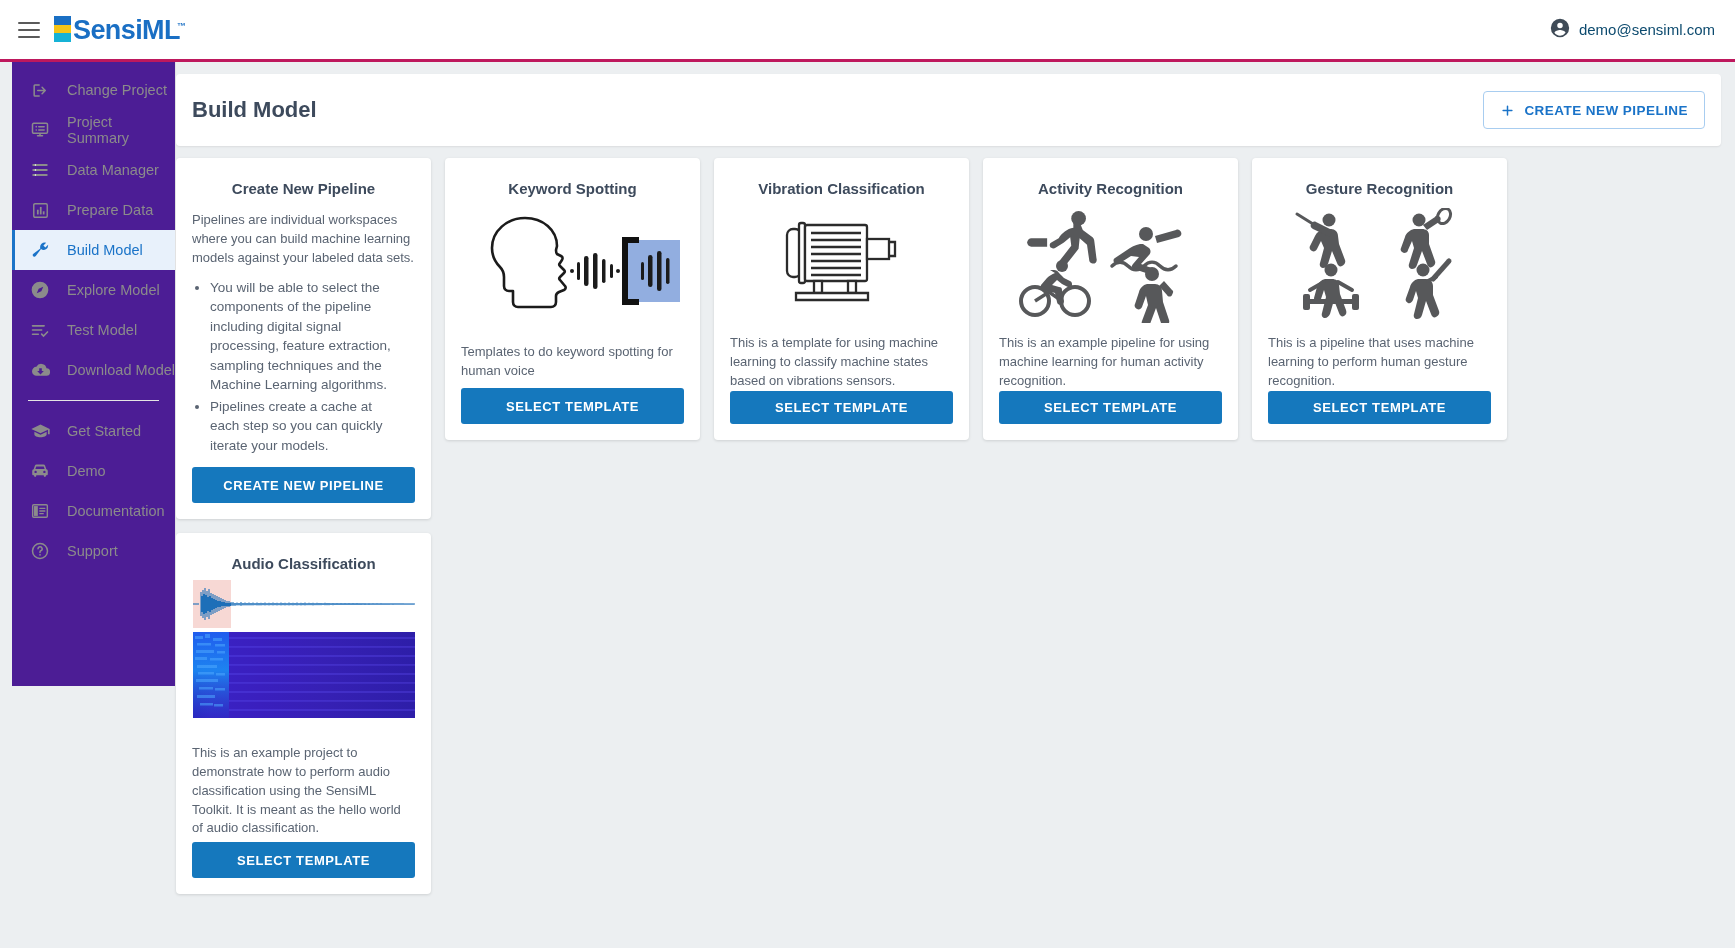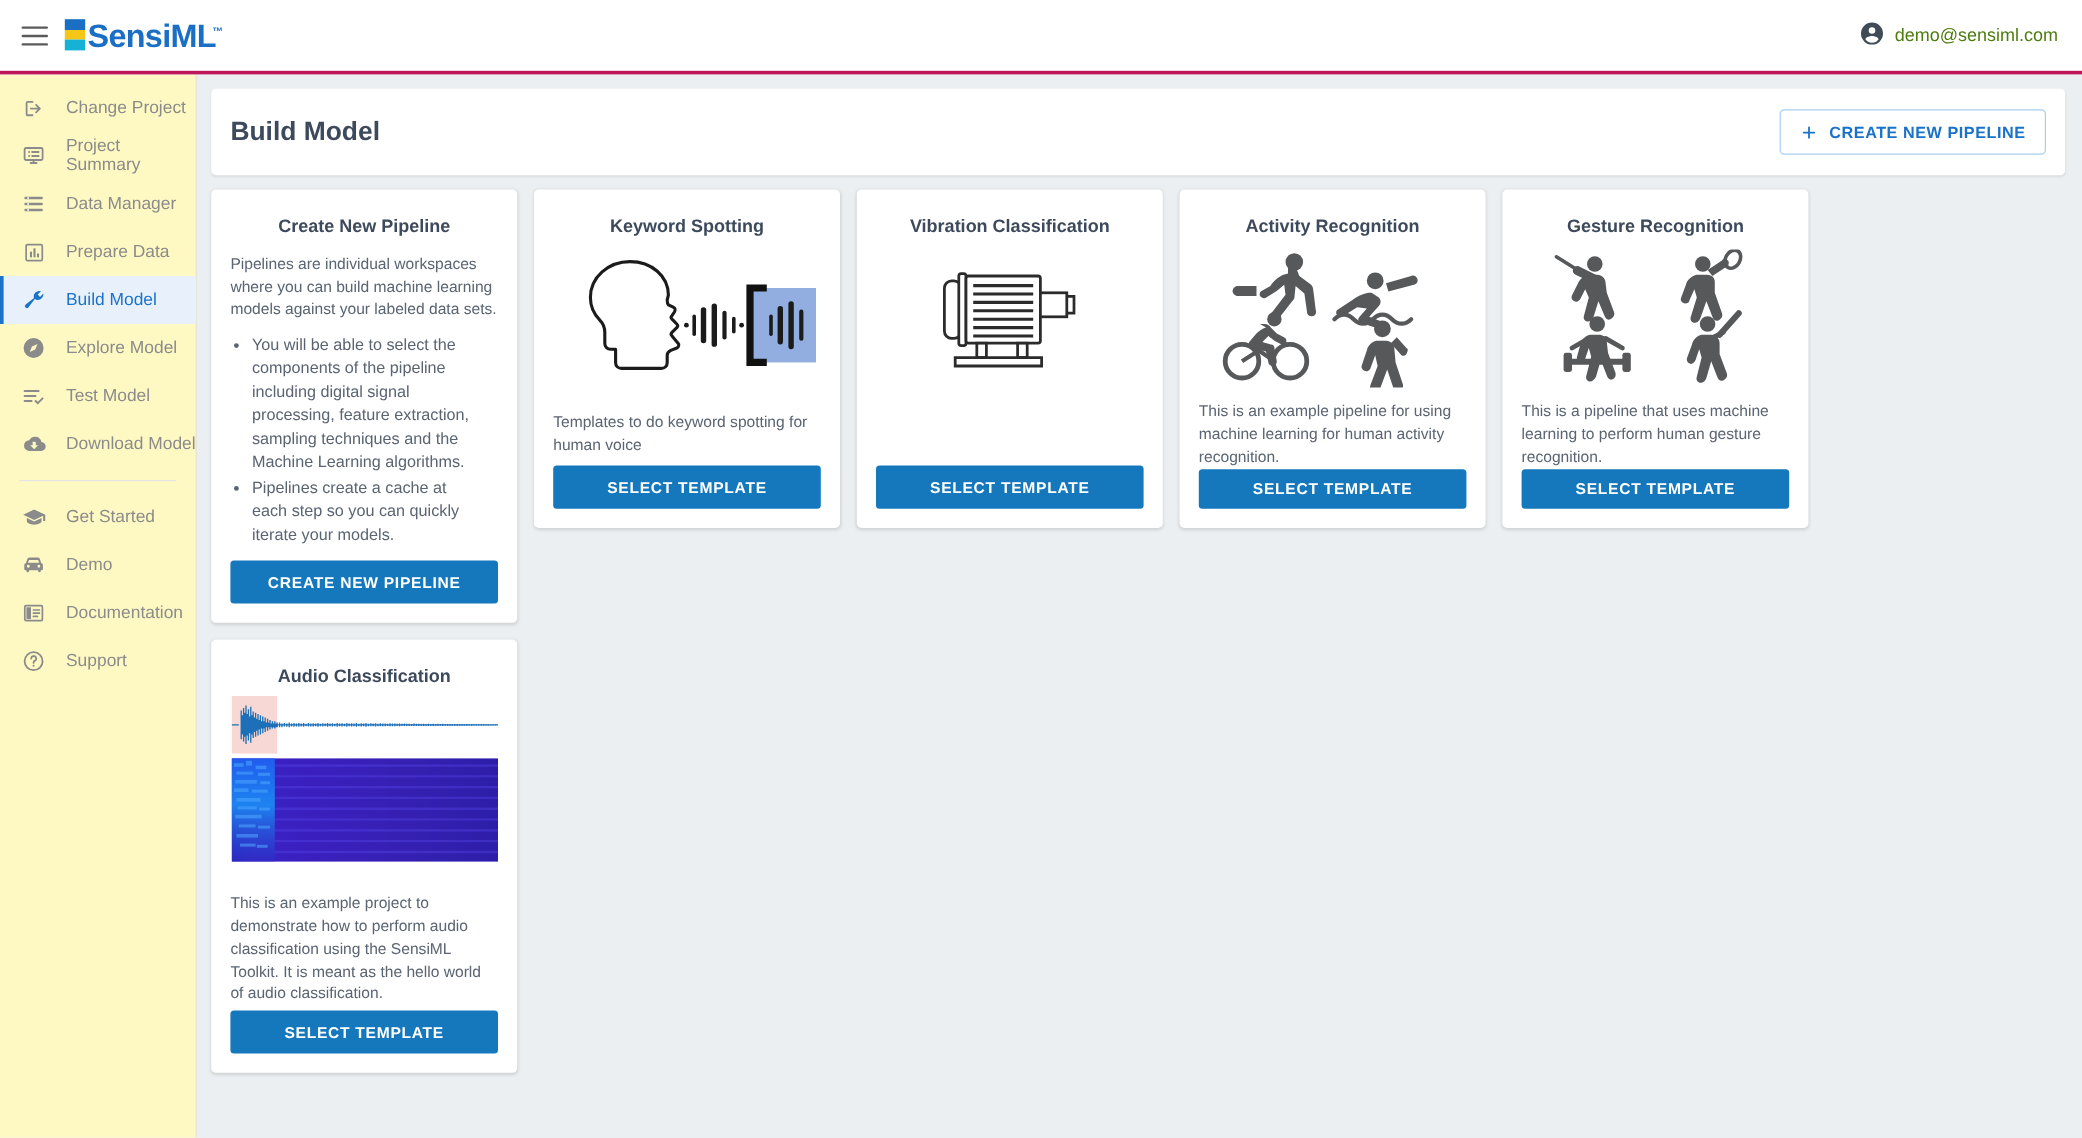--- a/index.html
+++ b/index.html
@@ -47,29 +47,29 @@
 
   .app-title {
     position: absolute; left: 0; right: 0;
     text-align: center;
     font-size: 19px; color: #3a3a3a;
     pointer-events: none;
   }
   .account {
     margin-left: auto; margin-right: 20px;
     display: flex; align-items: center; gap: 8px;
-    font-size: 15px; color: #4d7c0f;
+    font-size: 15px; color: #0c4a6e;
     cursor: pointer; z-index: 2;
   }
 
   
   .sidebar {
-    position: absolute; top: 62px; left: 0;
-    width: 164px; height: 886px;
-    background: #fef9c3;
+    position: absolute; top: 62px; left: 12px;
+    width: 164px; height: 624px;
+    background: #4c1d95;
     border-right: 1px solid #e2e2e2;
     padding-top: 8px;
     z-index: 10;
   }
   .nav-item {
     display: flex; align-items: center;
     height: 40px; padding-left: 14px;
     gap: 16px;
     color: #8b8b8b; font-size: 14.5px;
     cursor: pointer;
@@ -412,20 +412,21 @@
           <g stroke-width="2.6">
             <path d="M29 22h50M29 29h50M29 36h50M29 43h50M29 50h50M29 57h50M29 64h50"></path>
           </g>
           <rect x="85" y="28" width="22" height="20" fill="#fff"></rect>
           <path d="M107 31h6v14h-6"></path>
           <rect x="32" y="70" width="8" height="12" fill="#fff"></rect>
           <rect x="66" y="70" width="8" height="12" fill="#fff"></rect>
           <path d="M14 82h72v7H14z" fill="#fff"></path>
         </svg>
       </div>
+      <div class="card-desc">This is a template for using machine learning to classify machine states based on vibrations sensors.</div>
       <div class="card-spacer"></div>
       <button class="btn-primary">SELECT TEMPLATE</button>
     </div>
 
     <div class="card short">
       <div class="card-title">Activity Recognition</div>
       <div class="card-art activity-art">
         <svg width="185" height="115" viewBox="0 0 185 115" fill="#57585a">
 
           <g transform="translate(6,2) scale(1.05)">

